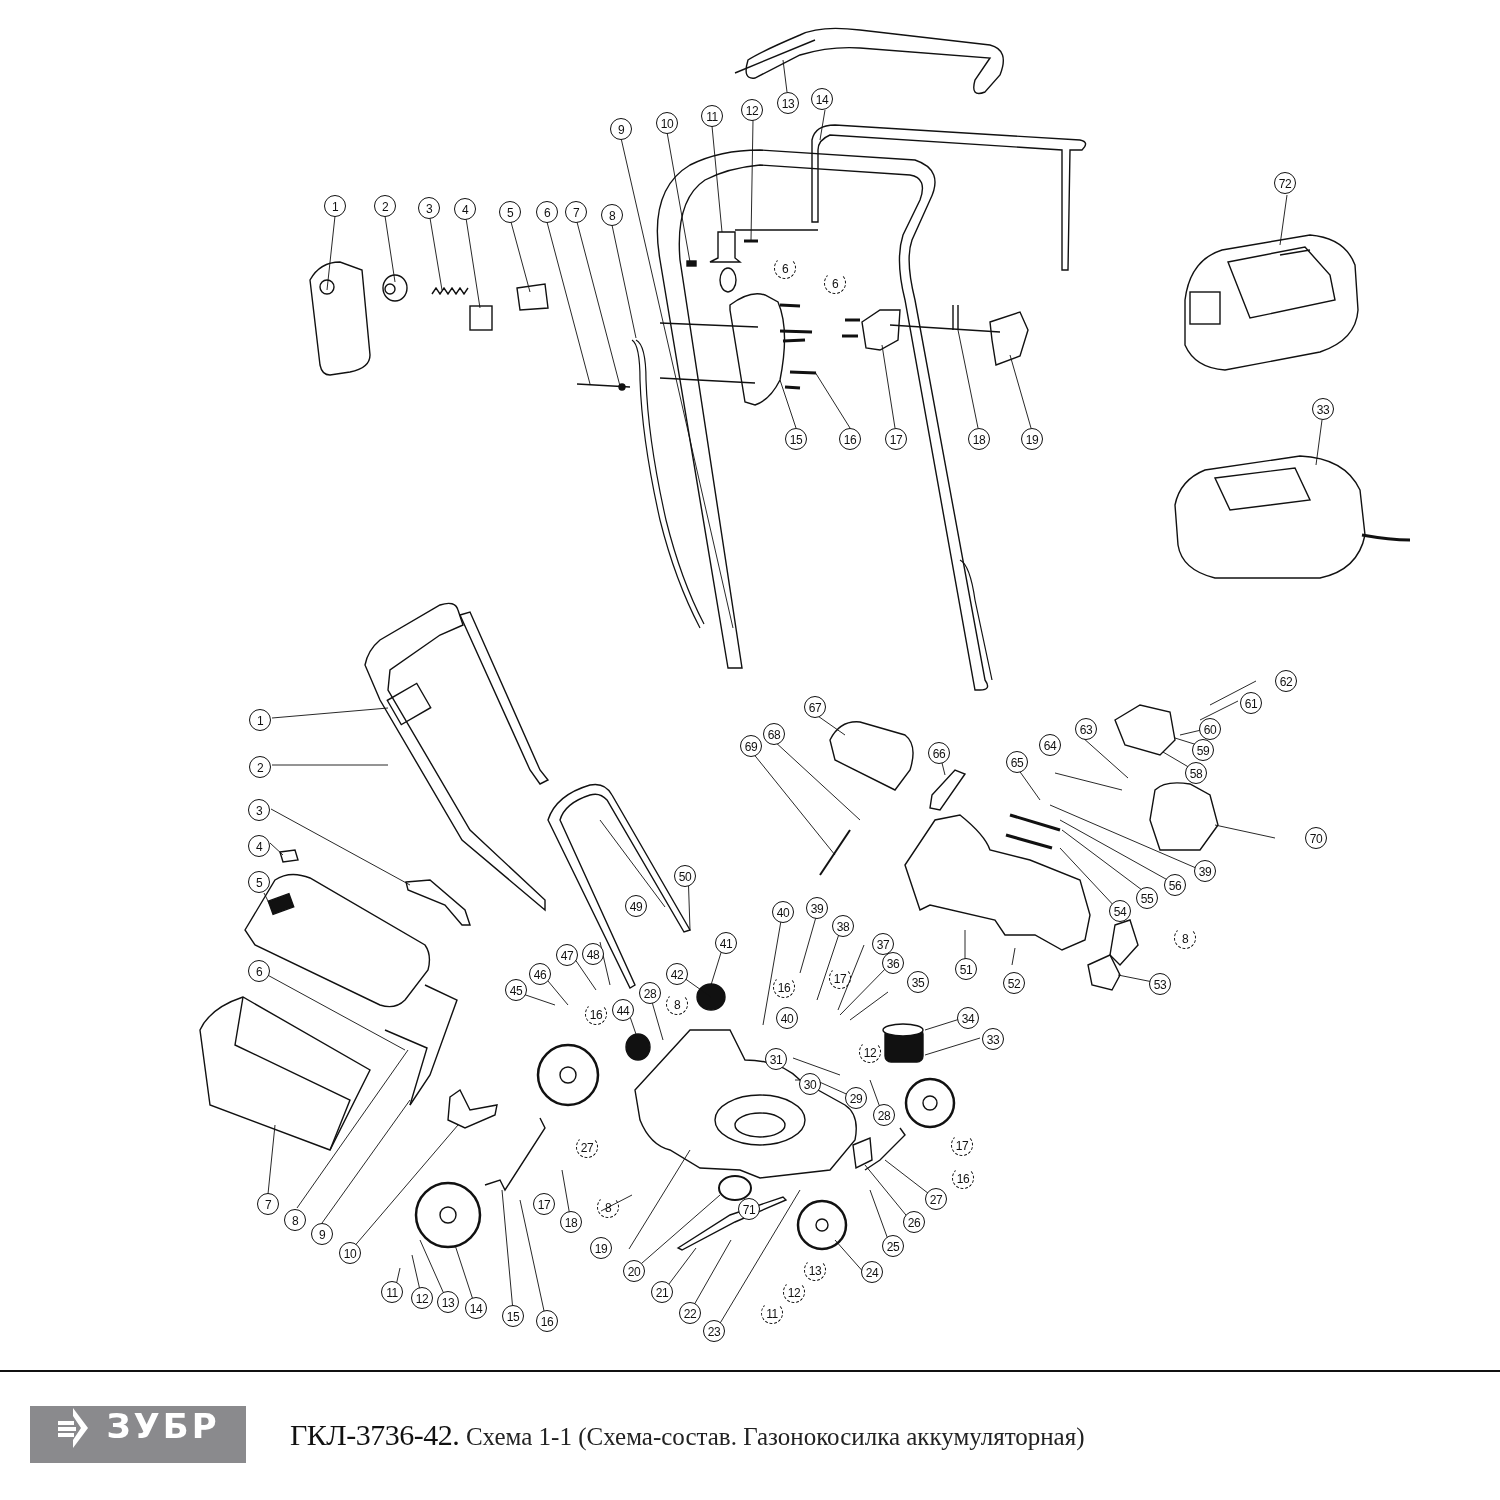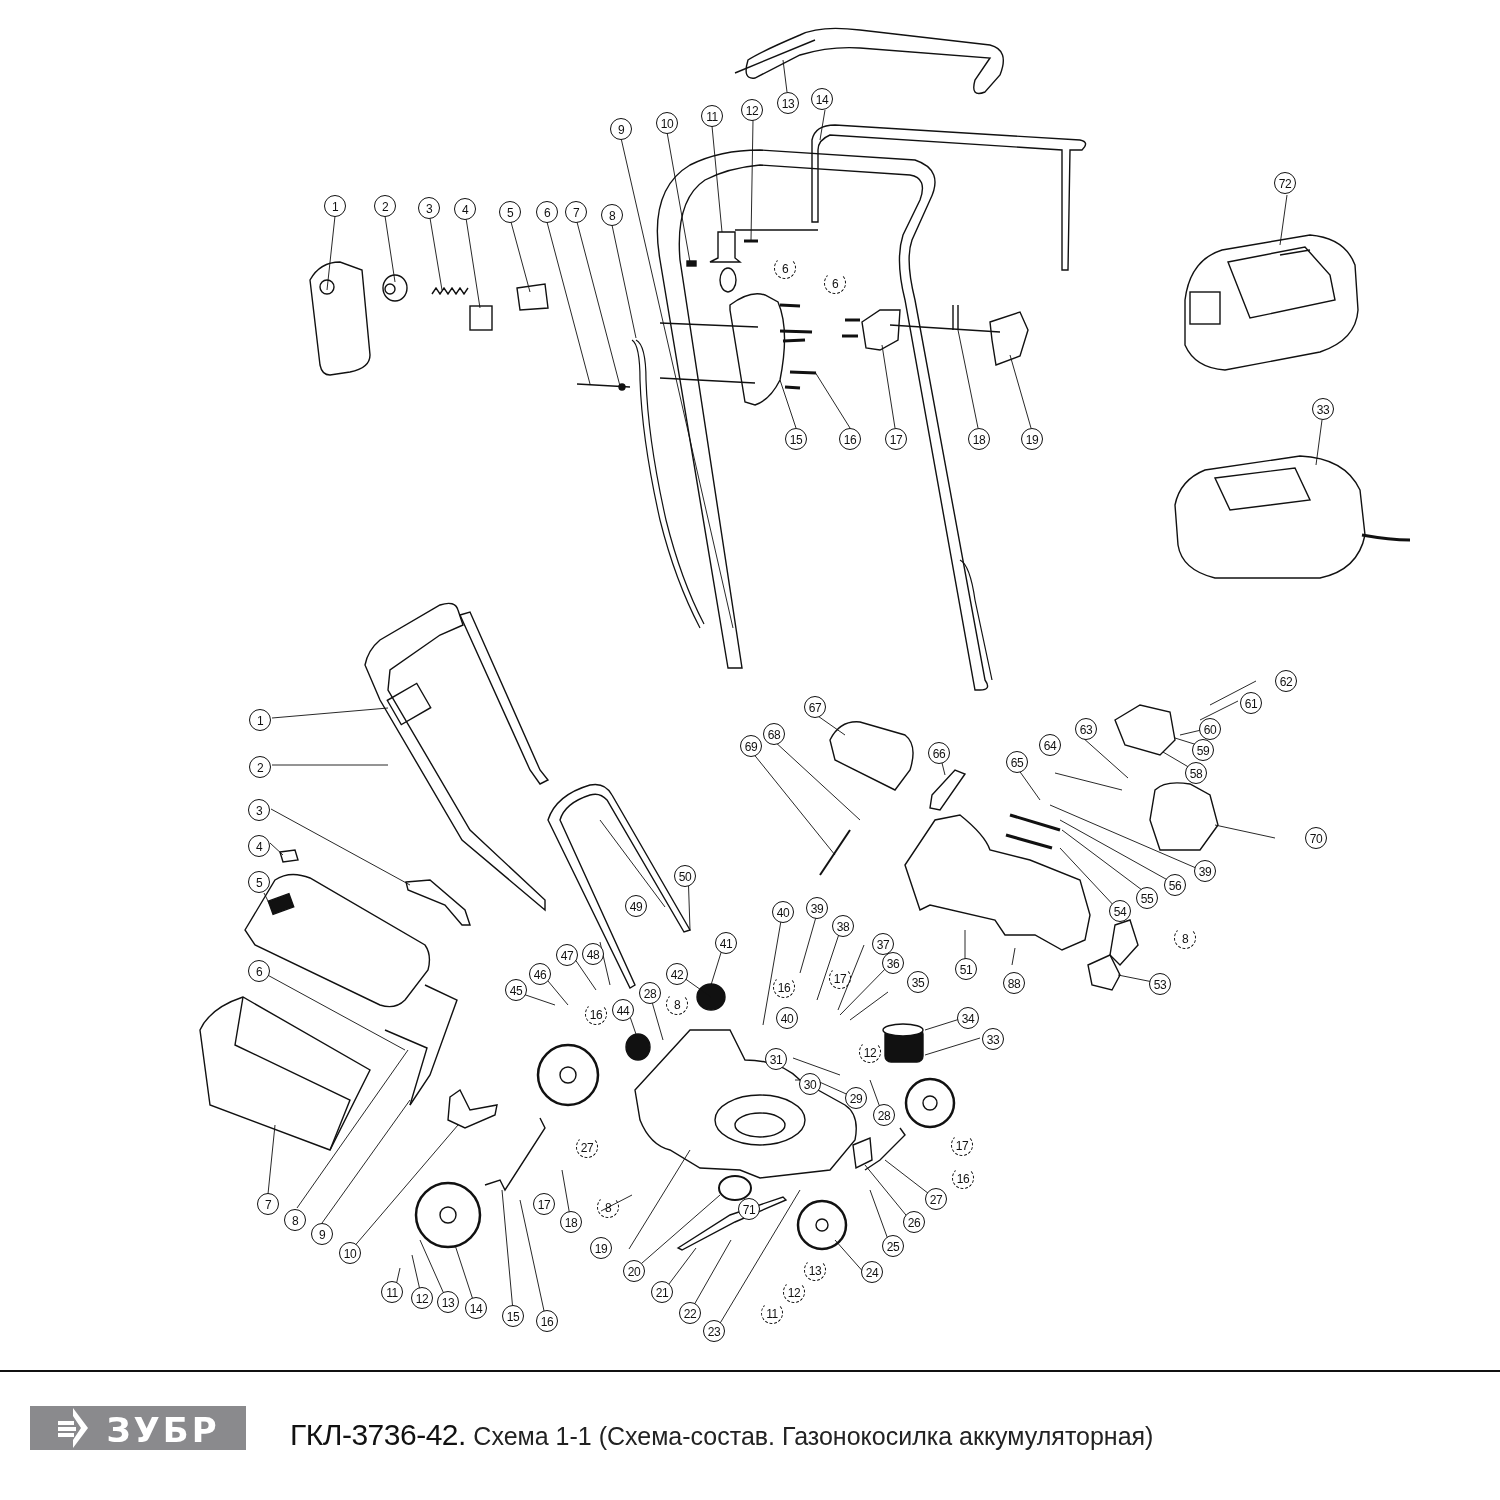--- a/index.html
+++ b/index.html
@@ -4,23 +4,23 @@
 <style>
   html, body { margin:0; padding:0; background:#fff; }
   body { width:1500px; height:1500px; position:relative; overflow:hidden; font-family:"Liberation Sans", sans-serif; }
   #drawing { position:absolute; left:0; top:0; width:1500px; height:1370px; }
   .callout { position:absolute; width:22px; height:22px; margin:-11px 0 0 -11px; border:1px solid #111; border-radius:50%;
              background:#fff; font-family:"Liberation Sans Narrow","Liberation Sans", sans-serif; font-size:12px; line-height:22px;
              text-align:center; color:#111; letter-spacing:-0.5px; box-sizing:border-box; }
   .callout.dashed { border:1px dashed #111; border-top-color:transparent; border-bottom-style:dashed; background:transparent; }
   .divider { position:absolute; left:0; top:1370px; width:1500px; height:2px; background:#111; }
   .footer { position:absolute; left:0; top:1372px; width:1500px; height:128px; }
-  .logo { position:absolute; left:30px; top:34px; width:216px; height:44px; background:#8a8a8d; display:flex; align-items:flex-end; justify-content:center; gap:16px; }
+  .logo { position:absolute; left:30px; top:34px; width:216px; height:57px; background:#8a8a8d; display:flex; align-items:flex-start; justify-content:center; gap:16px; }
   .logo-text { color:#fff; font-family:"DejaVu Sans", sans-serif; font-weight:bold; font-size:34px; letter-spacing:3px; }
-  .title { position:absolute; left:290px; top:46px; font-size:27px; color:#111; white-space:nowrap; }
+  .title { position:absolute; left:290px; top:46px; font-size:27px; color:#111; white-space:nowrap;font-family:Liberation Serif, serif; }
   .title .model { font-weight:normal; font-size:30px; letter-spacing:-0.5px; }
   .title .desc { font-size:25px; color:#222; }
 </style>
 </head>
 <body>
 
 <svg id="drawing" viewBox="0 0 1500 1370" xmlns="http://www.w3.org/2000/svg" fill="none" stroke="#111" stroke-width="1.4">
 
   <path d="M748,60 Q760,52 800,35 Q820,25 860,30 L990,45 Q1010,50 1000,75 L985,92 Q970,98 975,80 L990,58 L860,48 Q830,46 800,55 L755,78 Q742,80 748,60 Z"></path>
   <line x1="735" y1="73" x2="815" y2="40"></line>
@@ -330,21 +330,21 @@
   <div class="callout" style="left:677px;top:974px">42</div>
   <div class="callout" style="left:650px;top:993px">28</div>
   <div class="callout" style="left:623px;top:1010px">44</div>
   <div class="callout" style="left:516px;top:990px">45</div>
   <div class="callout" style="left:540px;top:974px">46</div>
   <div class="callout" style="left:567px;top:955px">47</div>
   <div class="callout" style="left:593px;top:954px">48</div>
   <div class="callout" style="left:636px;top:906px">49</div>
   <div class="callout" style="left:685px;top:876px">50</div>
   <div class="callout" style="left:966px;top:969px">51</div>
-  <div class="callout" style="left:1014px;top:983px">88</div>
+  <div class="callout" style="left:1014px;top:983px">52</div>
   <div class="callout" style="left:1160px;top:984px">53</div>
   <div class="callout" style="left:1120px;top:911px">54</div>
   <div class="callout" style="left:1147px;top:898px">55</div>
   <div class="callout" style="left:1175px;top:885px">56</div>
   <div class="callout" style="left:1205px;top:871px">39</div>
   <div class="callout" style="left:1196px;top:773px">58</div>
   <div class="callout" style="left:1203px;top:750px">59</div>
   <div class="callout" style="left:1210px;top:729px">60</div>
   <div class="callout" style="left:1251px;top:703px">61</div>
   <div class="callout" style="left:1286px;top:681px">62</div>

